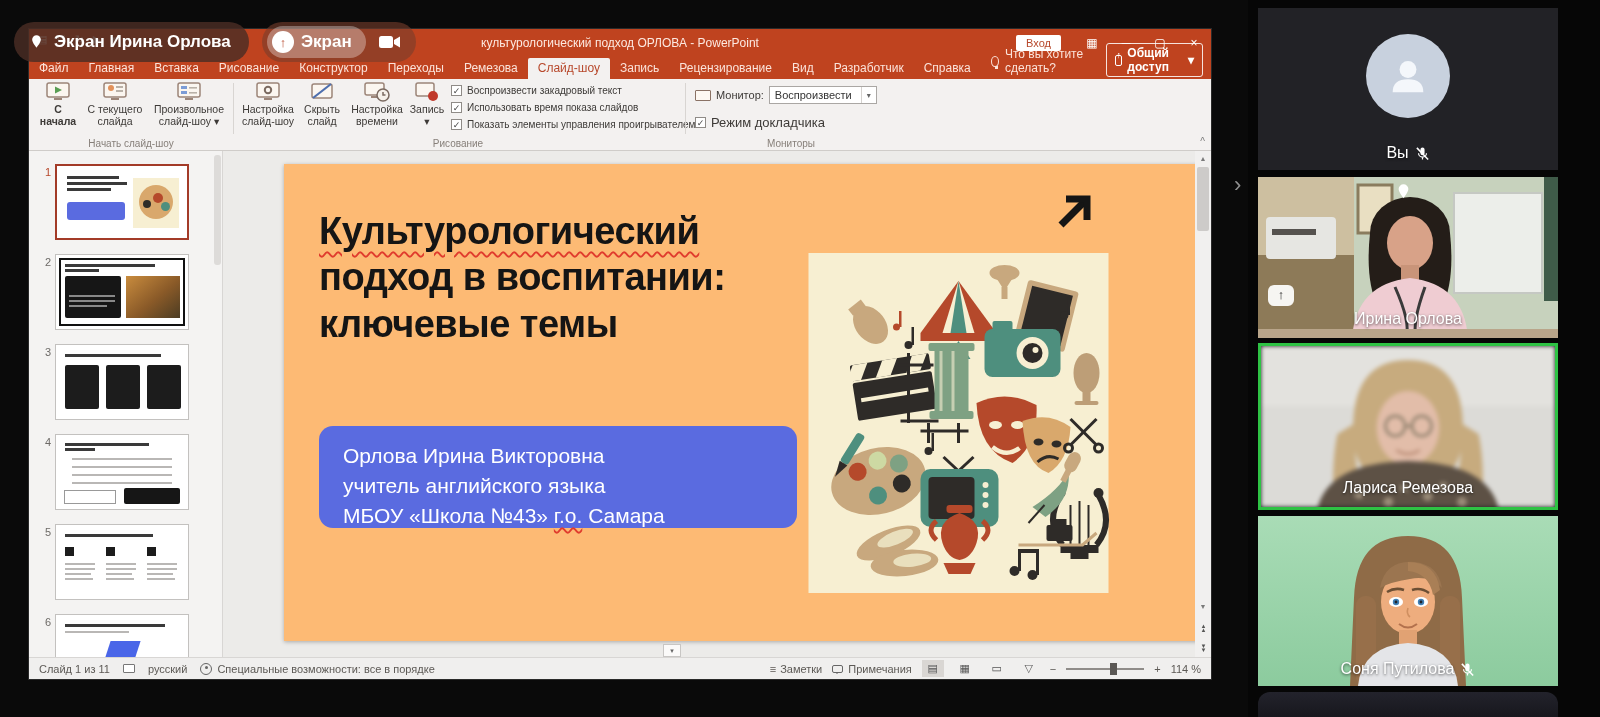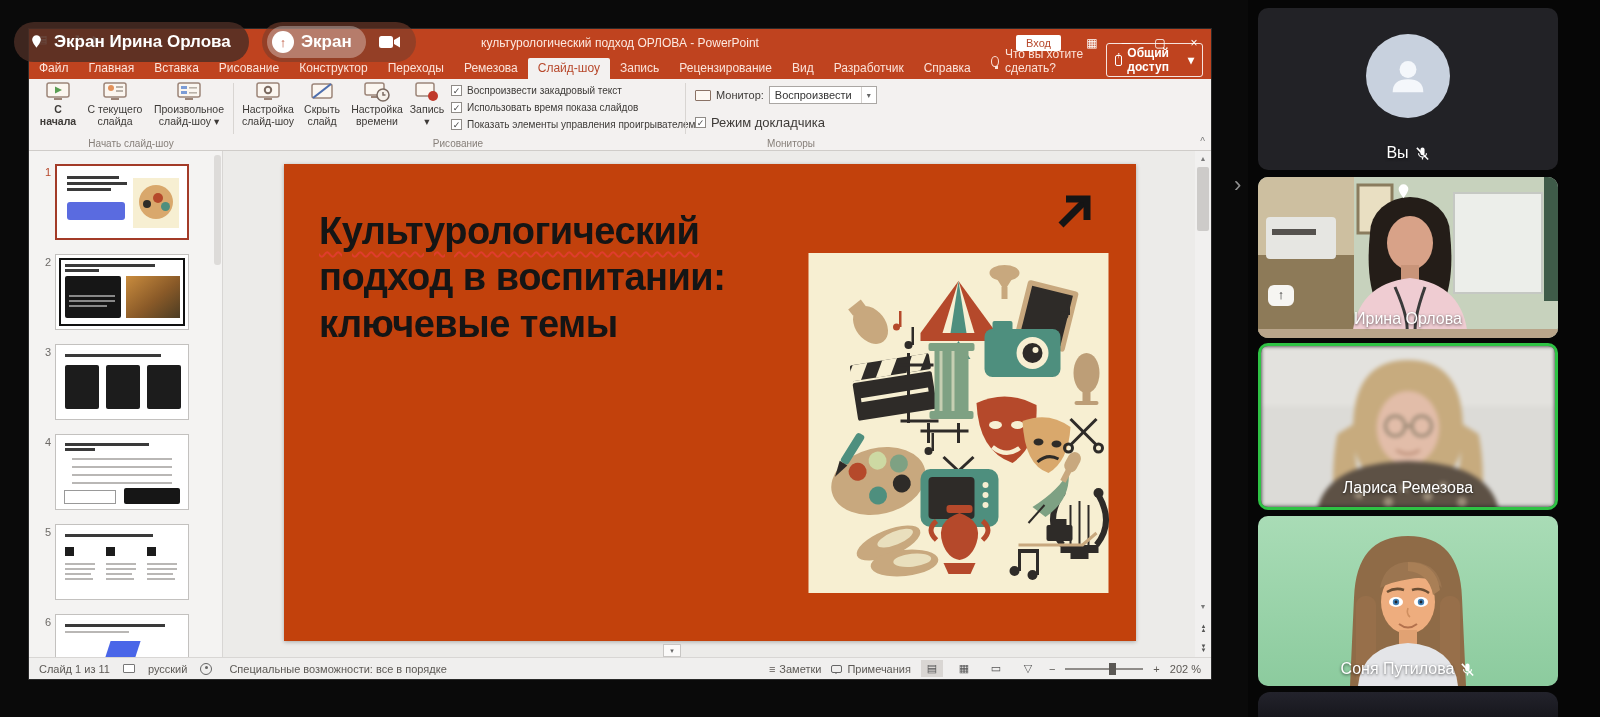--- a/index.html
+++ b/index.html
@@ -63,21 +63,21 @@
   .throw { position:absolute; left:8px; display:flex; gap:4px; }
   .tnum { width:14px; font-size:11px; color:#6d6a67; padding-top:2px; text-align:right; }
   .tnum.sel { color:#b7472a; }
   .thumb { width:134px; height:76px; background:#fff; border:1px solid #c3c1bf; position:relative; overflow:hidden; }
   .thumb.sel { border:2px solid #a33b28; }
   .tline { position:absolute; background:#3a3a3a; height:3px; }
   .tgline { position:absolute; background:#b9b7b5; height:2px; }
   .tscroll { position:absolute; right:1px; top:4px; width:7px; height:110px; background:#dddbd9; border-radius:3px; }
 
   .canvas { position:absolute; left:194px; right:16px; top:0; bottom:0; }
-  .slide { position:absolute; left:61px; top:13px; width:852px; height:477px; background:#c2410c;
+  .slide { position:absolute; left:61px; top:13px; width:928px; height:477px; background:#fdba74;
     box-shadow:0 1px 4px rgba(0,0,0,.28); }
   .slide-title { position:absolute; left:35px; top:44px; width:480px; font-size:38px; font-weight:bold;
     color:#151515; line-height:1.22; letter-spacing:-.5px; }
   .misspell { text-decoration:underline; text-decoration-style:wavy; text-decoration-color:#e03c2d;
     text-decoration-thickness:2px; text-underline-offset:7px; }
   .bluebox { position:absolute; left:35px; top:262px; width:478px; height:102px; background:#5a6be0;
     border-radius:14px; color:#fff; font-size:21px; line-height:1.43; padding:15px 24px; }
   .bluebox .misspell { text-underline-offset:4px; }
   .slide-arrow { position:absolute; left:768px; top:26px; }
   .collage { position:absolute; left:522px; top:89px; width:305px; height:340px; }
@@ -117,21 +117,21 @@
   .pill2 { position:absolute; left:262px; top:22px; height:40px; background:rgba(120,62,44,.6);
     border-radius:20px; display:flex; align-items:center; gap:13px; padding:0 16px 0 5px; z-index:60; }
   .pill2 .inner { height:32px; background:rgba(255,255,255,.32); border-radius:16px;
     display:flex; align-items:center; gap:7px; padding:0 14px 0 5px; }
   .pill2 .circ { width:22px; height:22px; border-radius:50%; background:#fff; color:#b7472a;
     font-size:13px; font-weight:bold; display:flex; align-items:center; justify-content:center; }
   .pill2 .lbl { color:#fff; font-size:17px; font-weight:bold; }
 
   
   .people { position:absolute; left:1248px; top:0; width:352px; height:717px; background:#060606; }
-  .ptile { position:absolute; left:10px; width:300px; border-radius:10px; overflow:hidden; background:#222226; }
+  .ptile { position:absolute; left:10px; width:300px; border-radius:0; overflow:hidden; background:#222226; }
   .ptile svg.scene { display:block; width:100%; height:100%; }
   .pname { position:absolute; left:0; right:0; bottom:8px; display:flex; align-items:center;
     justify-content:center; gap:6px; color:#fff; font-size:16px;
     text-shadow:0 1px 3px rgba(0,0,0,.65); }
   .tile-you { top:8px; height:162px; background:#222226; }
   .avatar { position:absolute; left:108px; top:26px; width:84px; height:84px; border-radius:50%;
     background:#c8d1de; display:flex; align-items:center; justify-content:center; }
   .tile-irina { top:177px; height:161px; }
   .tile-larisa { top:343px; height:167px; border:3px solid #2ec244; }
   .tile-sonya { top:516px; height:170px; }
@@ -378,20 +378,25 @@
 
       <div class="canvas">
         <div class="slide">
           <div class="slide-arrow">
             <svg width="44" height="44" viewBox="0 0 44 44">
                 <path d="M9 35 L33 11" stroke="#151515" stroke-width="7" fill="none"></path>
                 <path d="M14 9 h21 v21" stroke="#151515" stroke-width="7" fill="none"></path>
               </svg>
           </div>
           <div class="slide-title"><span class="misspell">Культурологический</span> <span>подход в воспитании: ключевые темы</span></div>
+          <div class="bluebox">
+            <div>Орлова Ирина Викторовна</div>
+            <div>учитель английского языка</div>
+            <div><span>МБОУ «Школа №43»</span> <span class="misspell">г.о.</span> <span>Самара</span></div>
+          </div>
           <div class="collage">
             <svg width="305" height="340" viewBox="0 0 300 340">
               <rect width="300" height="340" fill="#f7efd2"></rect>
               <g>
                 <path d="M150 28 L188 80 H112 Z" fill="#b5492b"></path>
                 <path d="M150 28 L166 80 H134 Z" fill="#f7efd2"></path>
                 <path d="M150 28 L158 80 H142 Z" fill="#4e8f7e"></path>
                 <rect x="112" y="80" width="76" height="8" fill="#b5492b"></rect>
                 <path d="M150 88 L138 106 h24 Z" fill="#4e8f7e"></path>
                   <path d="M150 92 L144 104 h12 Z" fill="#f7efd2"></path>
@@ -555,21 +560,21 @@
             <span>▼</span>
           </div>
       </div>
     </div>
 
     <div class="statusbar">
       <div class="sb-left">
         <span>Слайд 1 из 11</span>
         <span class="bookicn"></span>
         <span>русский</span>
-        <span style="display:flex;align-items:center;gap:17px;">
+        <span style="display:flex;align-items:center;gap:5px;">
           <span class="a11y"></span>
           <span>Специальные возможности: все в порядке</span>
         </span>
       </div>
       <div class="sb-right">
         <span style="display:flex;align-items:center;gap:4px;">
           <span>≡</span>
           <span>Заметки</span>
         </span>
         <span style="display:flex;align-items:center;gap:5px;">
@@ -578,21 +583,21 @@
         </span>
         <span class="vic sel">▤</span>
         <span class="vic">▦</span>
         <span class="vic">▭</span>
         <span class="vic">▽</span>
         <span>−</span>
         <span class="ztrack">
             <span class="zthumb"></span>
           </span>
         <span>+</span>
-        <span>202 %</span>
+        <span>114 %</span>
       </div>
     </div>
   </div>
 
   <div class="pill1">
     <svg width="17" height="17" viewBox="0 0 18 18">
         <path d="M9 1.2 a4.6 4.6 0 0 1 4.6 4.6 c0 3.2 -4.6 8.6 -4.6 8.6 s-4.6 -5.4 -4.6 -8.6 A4.6 4.6 0 0 1 9 1.2 Z" fill="#fff"></path>
       </svg>
     <span class="lbl">Экран Ирина Орлова</span>
   </div>

